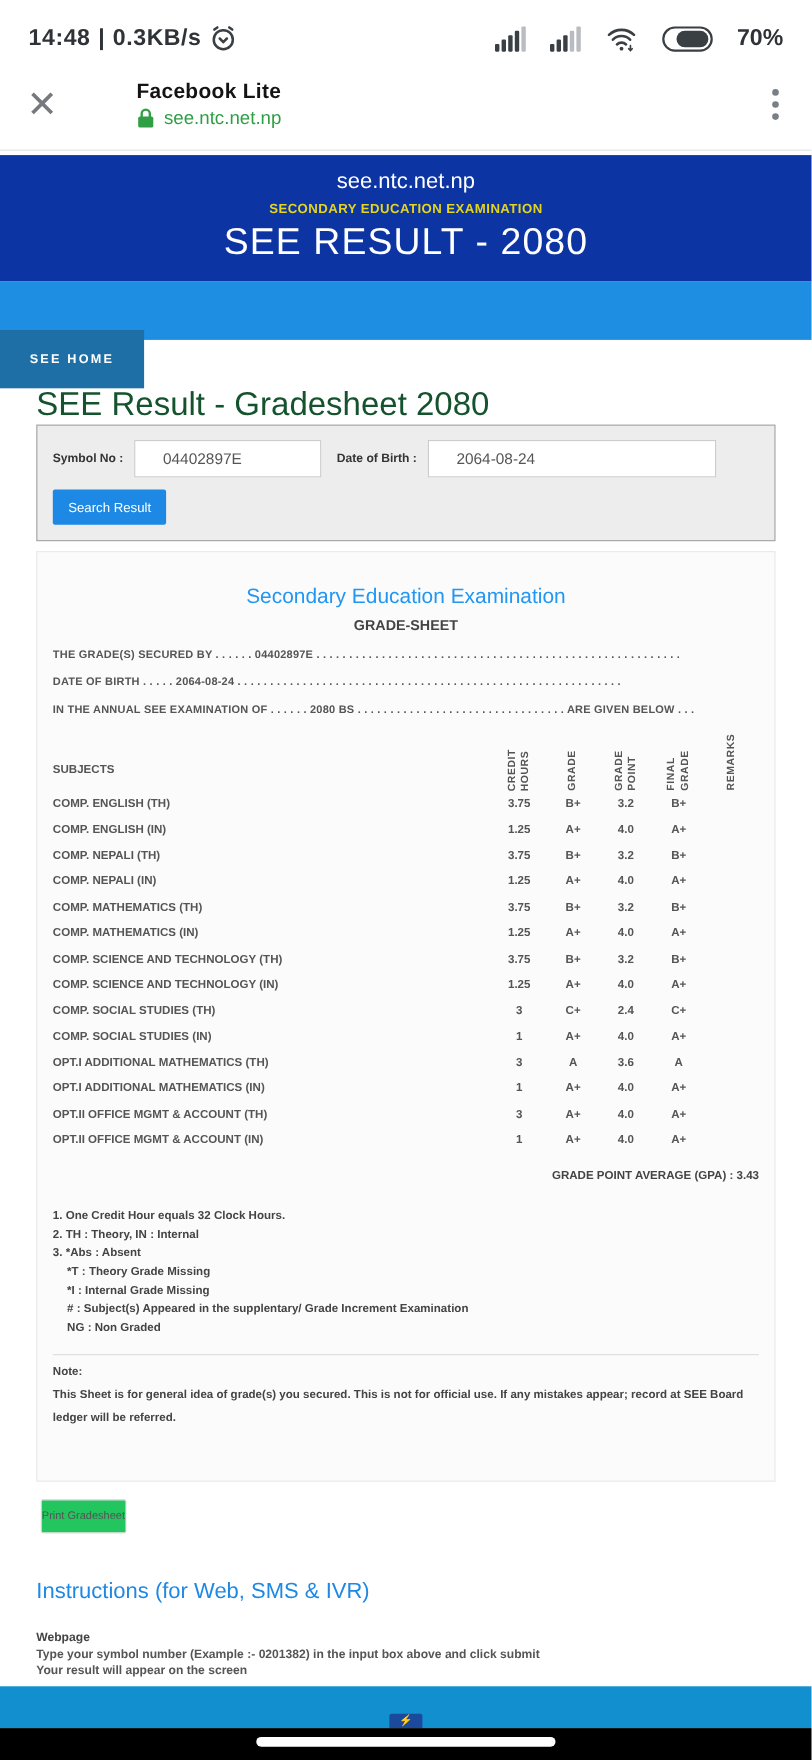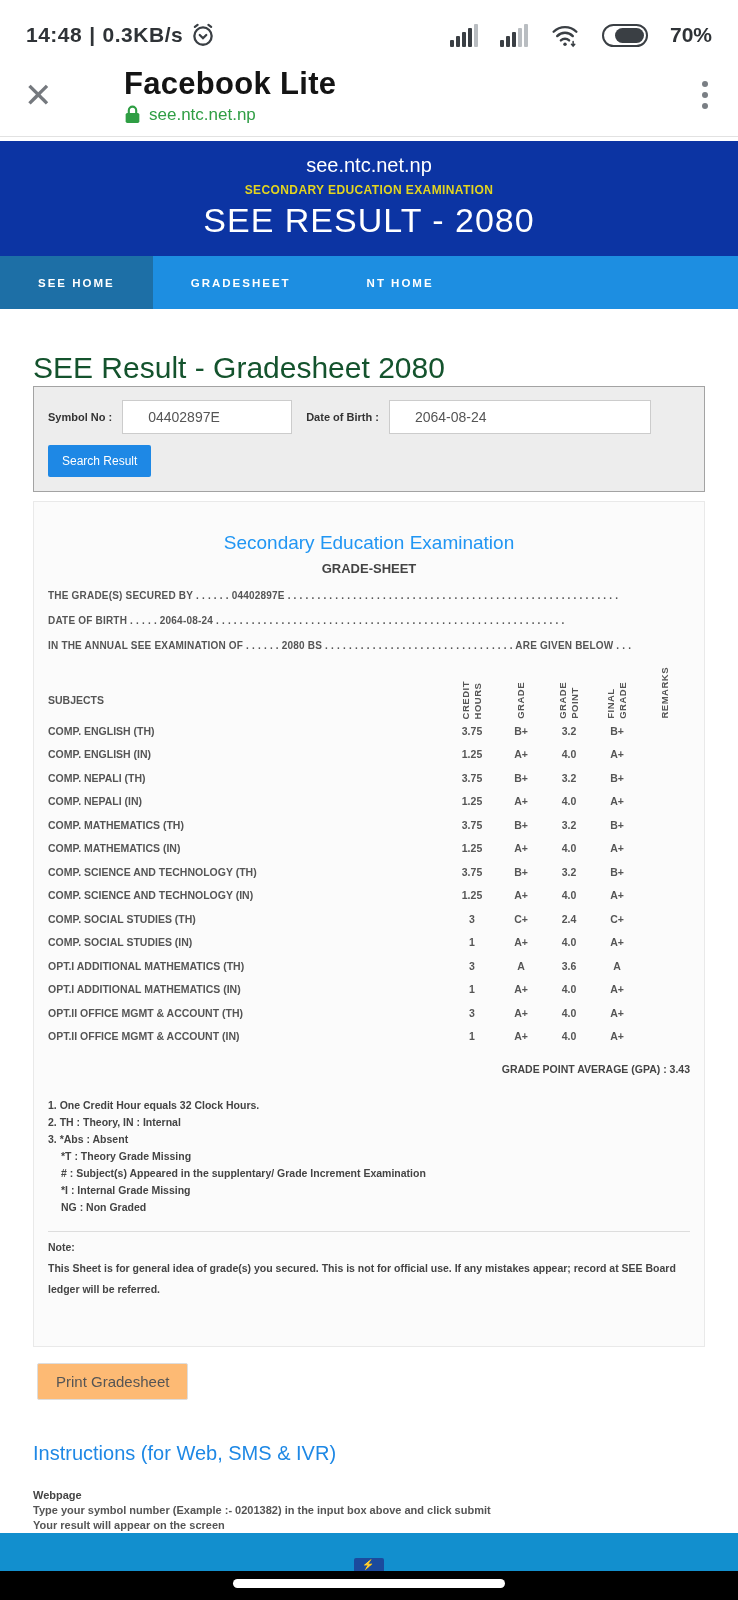--- a/index.html
+++ b/index.html
@@ -22,34 +22,34 @@
   .batt { position:relative; width:46px; height:23px; border:2.5px solid #3a3f44; border-radius:12px; }
   .batt .fill { position:absolute; right:2px; top:2px; bottom:2px; width:68%; background:#3a3f44; border-radius:8px; }
   .batt-pct { font-size:21px; font-weight:600; }
   
   .browser-header {
     height:77px; display:flex; align-items:center; padding:0 24px 6px 24px;
     border-bottom:1px solid #e2e2e2; background:#fff;
   }
   .close-x { width:56px; font-size:34px; color:#75797e; font-weight:400; line-height:1; cursor:pointer; }
   .bh-mid { flex:1; padding-left:44px; }
-  .bh-title { font-size:31px; font-weight:700; color:#141414; letter-spacing:0.3px; }
+  .bh-title { font-size:19px; font-weight:700; color:#141414; letter-spacing:0.3px; }
   .bh-url-row { display:flex; align-items:center; gap:8px; margin-top:3px; }
   .bh-url { font-size:17px; color:#2f9e44; font-weight:500; }
   .kebab { display:flex; flex-direction:column; gap:5px; padding:4px 6px; }
   .kebab i { width:6px; height:6px; border-radius:50%; background:#7a7f84; display:block; }
   
   .site-header { margin-top:4px; height:115px; background:#0c34a3; text-align:center; color:#fff; padding-top:13px; }
   .sh-domain { font-size:20px; font-weight:400; }
   .sh-sub { font-size:12px; font-weight:700; color:#e3d41f; letter-spacing:0.4px; margin-top:6px; }
   .sh-title { font-size:34px; font-weight:500; letter-spacing:1px; margin-top:4px; }
   
   .nav { height:53px; background:#1d8ee1; display:flex; }
-  .nav-tab { height:100%; display:flex; align-items:center; padding:0 38px; color:#fff;
-    font-size:11.5px; font-weight:700; letter-spacing:2px; cursor:pointer; }
+  .nav-tab { height:100%; display:flex; align-items:center; padding:0 27px; color:#fff;
+    font-size:11.5px; font-weight:700; letter-spacing:2px; cursor:pointer;margin-top:44px; }
   .nav-tab.active { background:#1d6fa6; }
   
   .content { padding:0 33px; }
   .page-heading { margin-top:42px; font-size:30px; font-weight:400; color:#14532d; }
   .form-box { margin-top:1px; background:#ededed; border:1px solid #a3a3a3; padding:13px 14px 14px 14px; }
   .form-row { display:flex; align-items:center; }
   .form-label { font-size:11px; font-weight:700; color:#333; margin-right:10px; white-space:nowrap; }
   .form-input { height:34px; border:1px solid #ccc; background:#fff; font-size:14px; color:#555;
     padding:0 25px; font-family:"Liberation Sans",sans-serif; }
   .input-symbol { width:170px; margin-right:14px; }
@@ -74,22 +74,22 @@
   .tcell { font-size:10.5px; font-weight:700; color:#555; }
   .tcell.num { text-align:center; }
   .gpa-line { margin-top:15px; text-align:right; font-size:10.5px; font-weight:700; color:#444; }
   .notes { margin-top:22px; }
   .note-line { font-size:10.5px; font-weight:700; color:#444; line-height:17px; }
   .note-line.indent { padding-left:13px; }
   .card hr { border:none; border-top:1px solid #ddd; margin-top:15px; }
   .note-label { margin-top:9px; font-size:10.5px; font-weight:700; color:#444; }
   .note-body { margin-top:5px; font-size:10.5px; font-weight:700; color:#444; line-height:21px; width:640px; }
   
-  .print-btn { margin:16px 0 0 4px; background:#fdba74; border:1px solid #ddd; border-radius:2px;
-    font-size:15px; color:#555; padding:9px 18px; cursor:pointer; font-family:"Liberation Sans",sans-serif; }
+  .print-btn { margin:16px 0 0 4px; background:#22c55e; border:1px solid #ddd; border-radius:2px;
+    font-size:10px; color:#555; padding:9px 0; cursor:pointer; font-family:"Liberation Sans",sans-serif; }
   .instr-heading { margin-top:42px; font-size:20px; font-weight:400; color:#1e88e5; }
   .instr-group { margin-top:15px; }
   .instr-group:first-of-type { margin-top:23px; }
   .instr-title { font-size:11px; font-weight:700; color:#444; line-height:15px; }
   .instr-line { font-size:11px; font-weight:600; color:#555; line-height:15px; }
   
   .footer-blue { position:absolute; left:0; top:1533px; width:738px; height:38px; background:#128fce; }
   .footer-badge { position:absolute; left:50%; bottom:0; transform:translateX(-50%);
     width:30px; height:13px; background:#1b4a9d; border-radius:2px 2px 0 0;
     display:flex; align-items:center; justify-content:center; }
@@ -344,22 +344,22 @@
           </div>
       </div>
 
       <div class="gpa-line">GRADE POINT AVERAGE (GPA) : 3.43</div>
 
       <div class="notes">
           <div class="note-line">1. One Credit Hour equals 32 Clock Hours.</div>
           <div class="note-line">2. TH : Theory, IN : Internal</div>
           <div class="note-line">3. *Abs : Absent</div>
           <div class="note-line indent">*T : Theory Grade Missing</div>
+          <div class="note-line indent">*I : Internal Grade Missing</div>
           <div class="note-line indent"># : Subject(s) Appeared in the supplentary/ Grade Increment Examination</div>
-          <div class="note-line indent">*I : Internal Grade Missing</div>
           <div class="note-line indent">NG : Non Graded</div>
         </div>
 
       <hr>
       <div class="note-label">Note:</div>
       <div class="note-body">This Sheet is for general idea of grade(s) you secured. This is not for official use. If any mistakes appear; record at SEE Board ledger will be referred.</div>
     </div>
 
     <button class="print-btn">Print Gradesheet</button>
 

